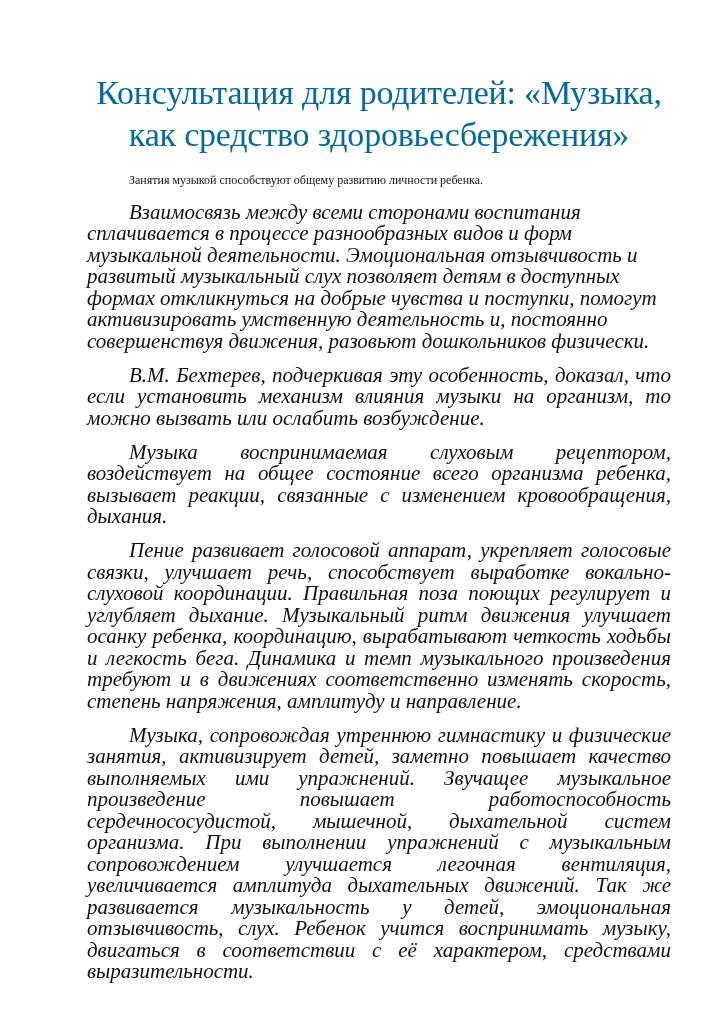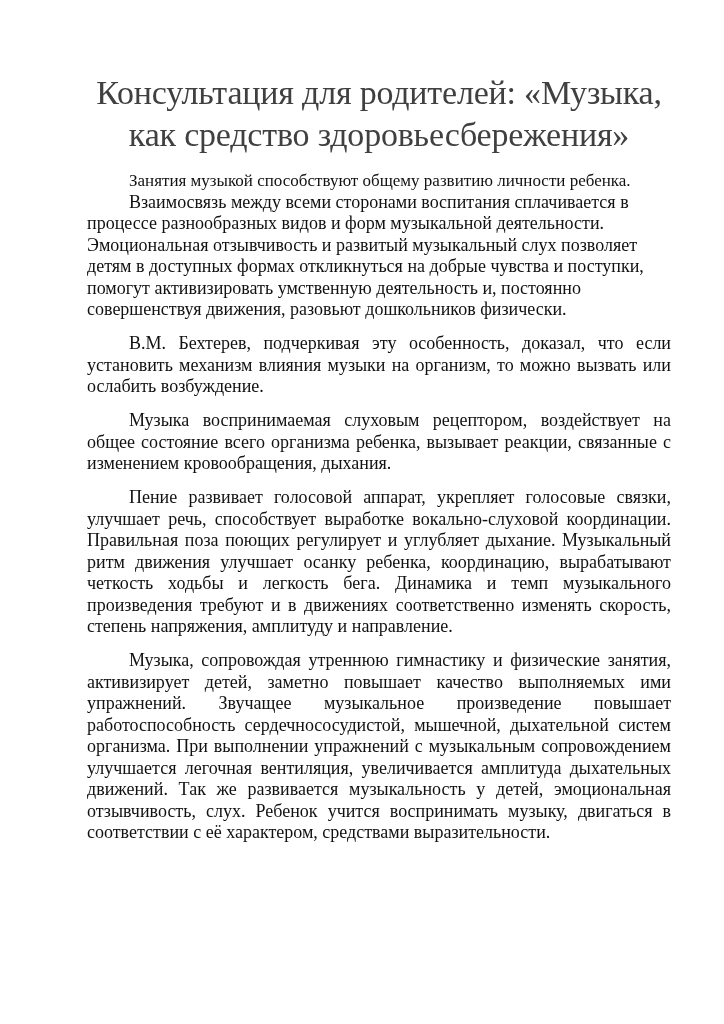--- a/index.html
+++ b/index.html
@@ -3,41 +3,42 @@
   <meta charset="utf-8">
   <style>
     html, body { margin: 0; padding: 0; background: #ffffff; }
     body { width: 724px; height: 1024px; overflow: hidden; position: relative; }
     .page {
       position: absolute; left: 87px; top: 72px; width: 584px;
       font-family: "Liberation Serif", "DejaVu Serif", serif;
       color: #111111;
     }
     .title {
-      color: #404040;
+      color: #0369a1;
       font-size: 34px;
       line-height: 42px;
       text-align: center;
       margin: 0 0 14px 0;
       font-weight: normal;
       letter-spacing: -0.2px;
     }
     .lead {
-      font-size: 17px;
+      font-size: 12px;
       line-height: 21.5px;
       text-indent: 42px;
-      margin: 0 0 0 0;
+      margin: 0 0 10px 0;
       text-align: left;
     }
     .para {
-      font-size: 18px;
+      font-size: 21px;
       line-height: 21.5px;
       text-indent: 42px;
       margin: 0 0 12.5px 0;
       text-align: justify;
+      font-style: italic;
     }
     .para.left { text-align: left; }
   </style>
 </head>
 <body>
 
 <div class="page">
   <h1 class="title">Консультация для родителей: «Музыка, как средство здоровьесбережения»</h1>
   <p class="lead">Занятия музыкой способствуют общему развитию личности ребенка.</p>
   <p class="para left">Взаимосвязь между всеми сторонами воспитания сплачивается в процессе разнообразных видов и форм музыкальной деятельности. Эмоциональная отзывчивость и развитый музыкальный слух позволяет детям в доступных формах откликнуться на добрые чувства и поступки, помогут активизировать умственную деятельность и, постоянно совершенствуя движения, разовьют дошкольников физически.</p>

